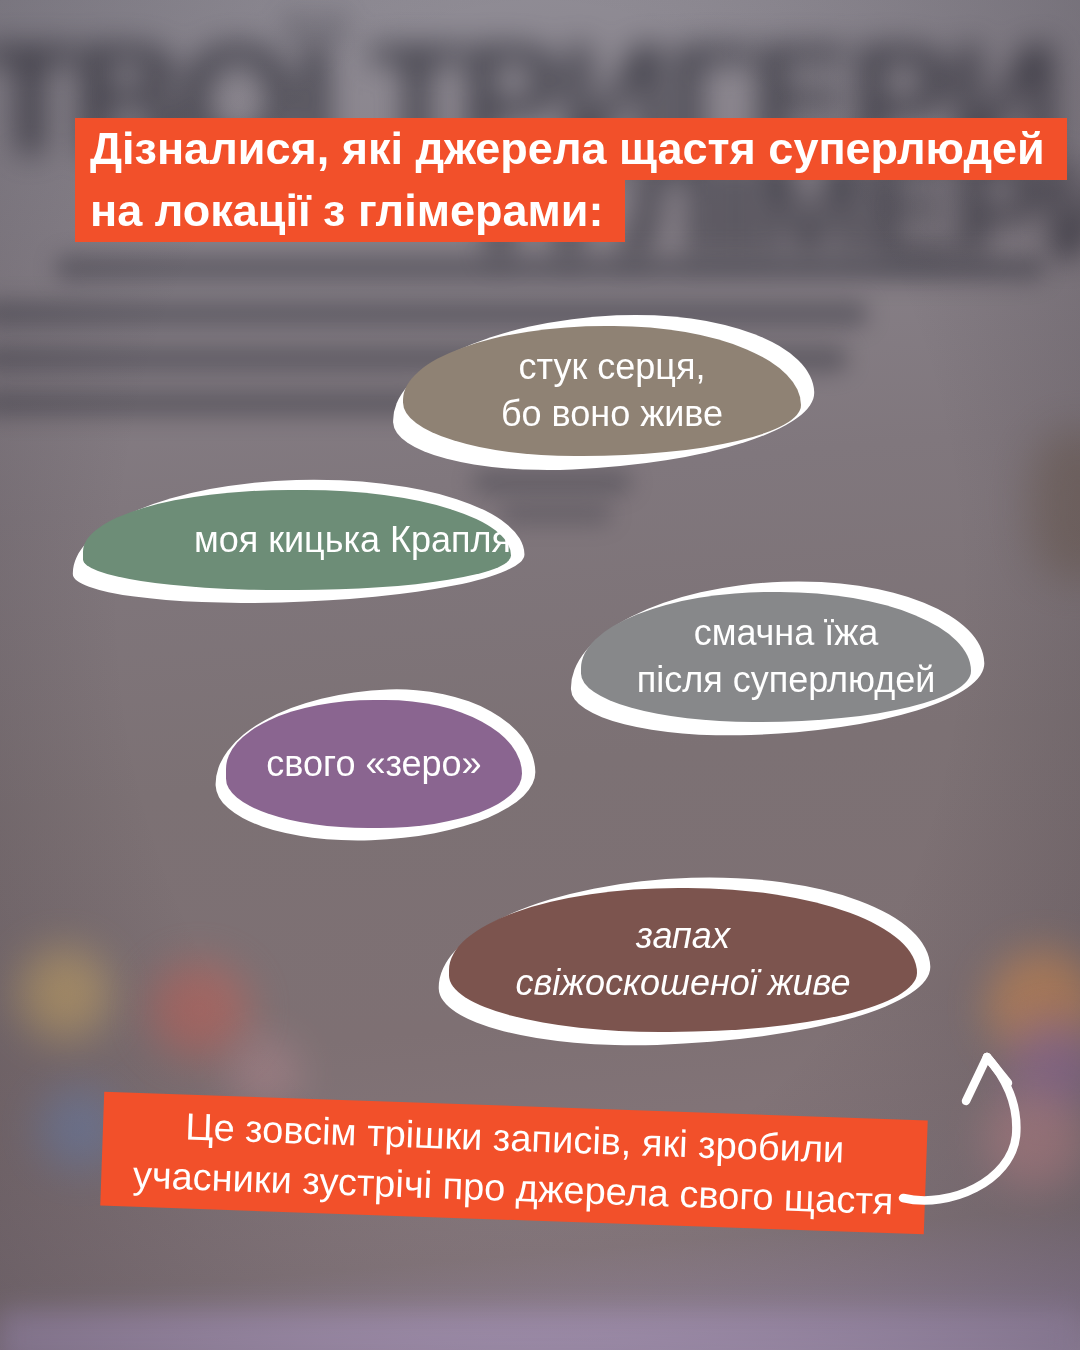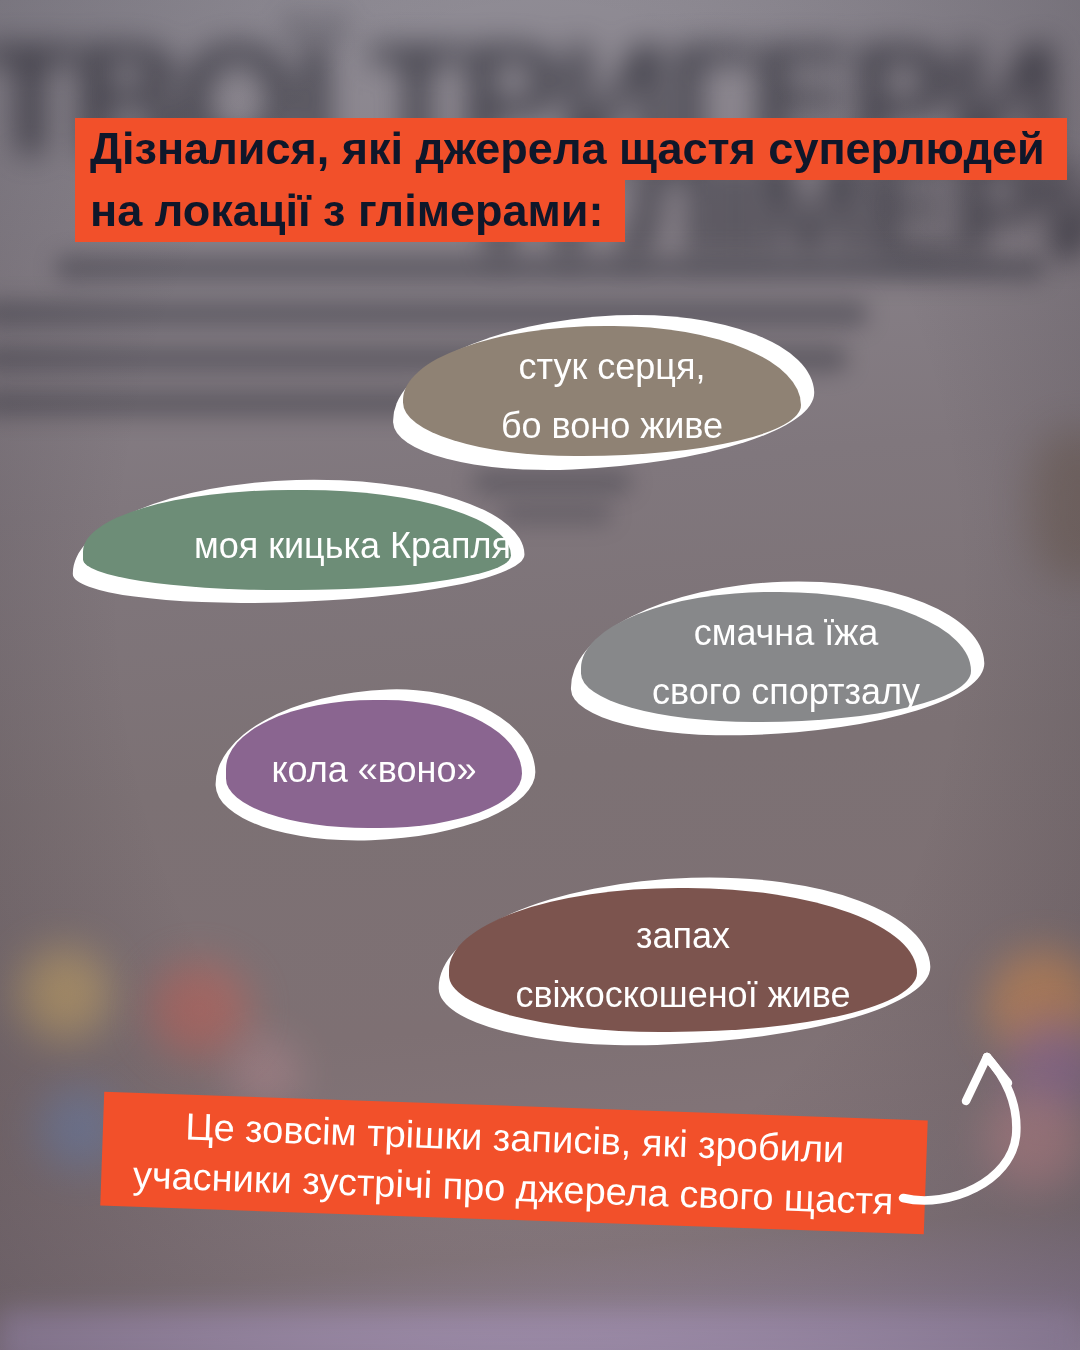--- a/index.html
+++ b/index.html
@@ -33,45 +33,45 @@
   .d7{left:985px;top:1088px;width:102px;height:102px;background:#c78a8f;opacity:.55;}
   .d8{left:1030px;top:430px;width:95px;height:150px;background:#6b5a50;opacity:.55;border-radius:40%;}
   .bottom-band{left:0;top:1312px;width:1080px;height:55px;background:#a795b5;filter:blur(14px);opacity:.85;}
   .vignette{
     left:0;top:0;width:1080px;height:1350px;
     background:radial-gradient(ellipse at 50% 44%,rgba(0,0,0,0) 55%,rgba(38,32,42,.28) 100%);
   }
   
   .headline{position:absolute;left:75px;top:118px;}
   .hl-line{
-    display:table;color:#0f172a;font-weight:bold;font-size:45px;line-height:1.2;
+    display:table;color:#ffffff;font-weight:bold;font-size:45px;line-height:1.2;
     padding:4px 22px 4px 15px;white-space:nowrap;
   }
   
   .blob{position:absolute;}
   .blob .outer{position:absolute;inset:0;background:#fff;}
   .blob .inner{
     position:absolute;inset:10px 13px 12px 11px;
     display:flex;flex-direction:column;justify-content:center;align-items:center;
     color:#fff;font-size:36px;line-height:1.3;text-align:center;
   }
-  .blob .line{white-space:nowrap;margin-top:12px;}
+  .blob .line{white-space:nowrap;}
   .b1{left:392px;top:316px;width:422px;height:152px;}
   .b1 .outer{border-radius:54% 46% 58% 42%/64% 56% 44% 36%;transform:rotate(-2.5deg);}
   .b1 .inner{border-radius:52% 48% 56% 44%/58% 62% 40% 42%;padding-left:20px;}
   .b2{left:72px;top:480px;width:452px;height:122px;}
   .b2 .outer{border-radius:50% 50% 54% 46%/72% 66% 34% 28%;transform:rotate(-1.6deg);}
   .b2 .inner{border-radius:50% 50% 52% 48%/64% 68% 36% 32%;}
   .b3{left:570px;top:582px;width:414px;height:152px;}
   .b3 .outer{border-radius:52% 48% 57% 43%/66% 58% 42% 34%;transform:rotate(-2deg);}
   .b3 .inner{border-radius:50% 50% 55% 45%/60% 62% 40% 38%;padding-left:20px;}
   .b4{left:215px;top:690px;width:320px;height:150px;}
   .b4 .outer{border-radius:55% 45% 52% 48%/60% 58% 42% 40%;transform:rotate(-2deg);}
   .b4 .inner{border-radius:52% 48% 50% 50%/56% 60% 44% 40%;}
-  .b5{left:438px;top:878px;width:492px;height:166px;}
+  .b5{left:438px;top:878px;width:492px;height:166px;font-style:italic;}
   .b5 .outer{border-radius:52% 48% 56% 44%/62% 58% 42% 38%;transform:rotate(-1.8deg);}
   .b5 .inner{border-radius:50% 50% 54% 46%/58% 60% 42% 40%;}
   
   .footer{
     position:absolute;left:102px;top:1106px;width:824px;height:114px;
     transform:rotate(2deg);
     display:flex;flex-direction:column;justify-content:center;align-items:center;
     color:#fff;font-size:38px;line-height:1.32;text-align:center;
   }
   .footer .line{white-space:nowrap;}
@@ -119,28 +119,28 @@
     <div class="outer"></div>
     <div class="inner" style="background-color: rgb(109, 141, 119); align-items: flex-end;">
       <div class="line">моя кицька Крапля</div>
     </div>
   </div>
 
   <div class="blob b3">
     <div class="outer"></div>
     <div class="inner" style="background-color: rgb(135, 136, 138); text-align: center;">
       <div class="line">смачна їжа</div>
-      <div class="line">свого спортзалу</div>
+      <div class="line">після суперлюдей</div>
     </div>
   </div>
 
   <div class="blob b4">
     <div class="outer"></div>
     <div class="inner" style="background-color: rgb(138, 101, 144);">
-      <div class="line">кола «воно»</div>
+      <div class="line">свого «зеро»</div>
     </div>
   </div>
 
   <div class="blob b5">
     <div class="outer"></div>
     <div class="inner" style="background-color: rgb(124, 84, 78);">
       <div class="line">запах</div>
       <div class="line">свіжоскошеної живе</div>
     </div>
   </div>

